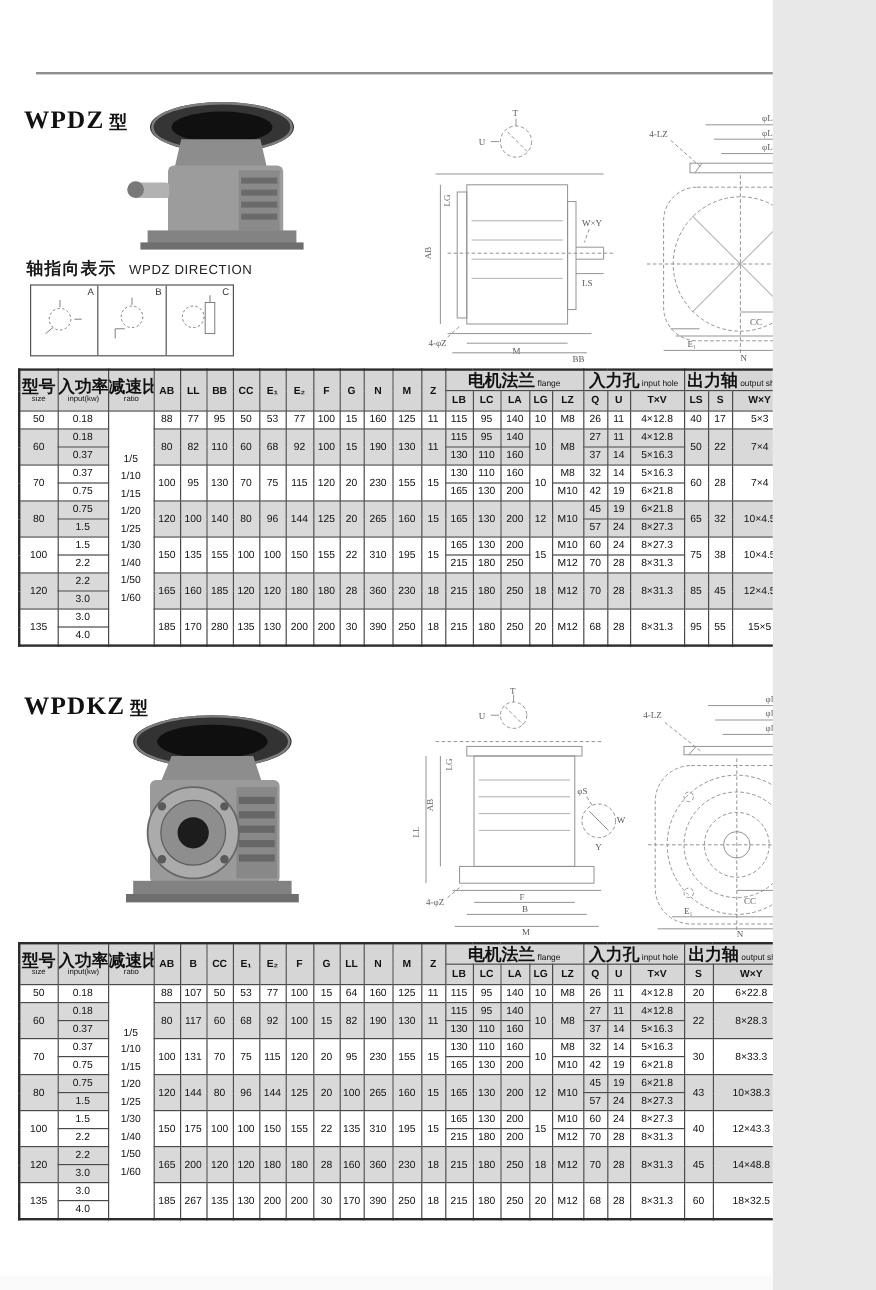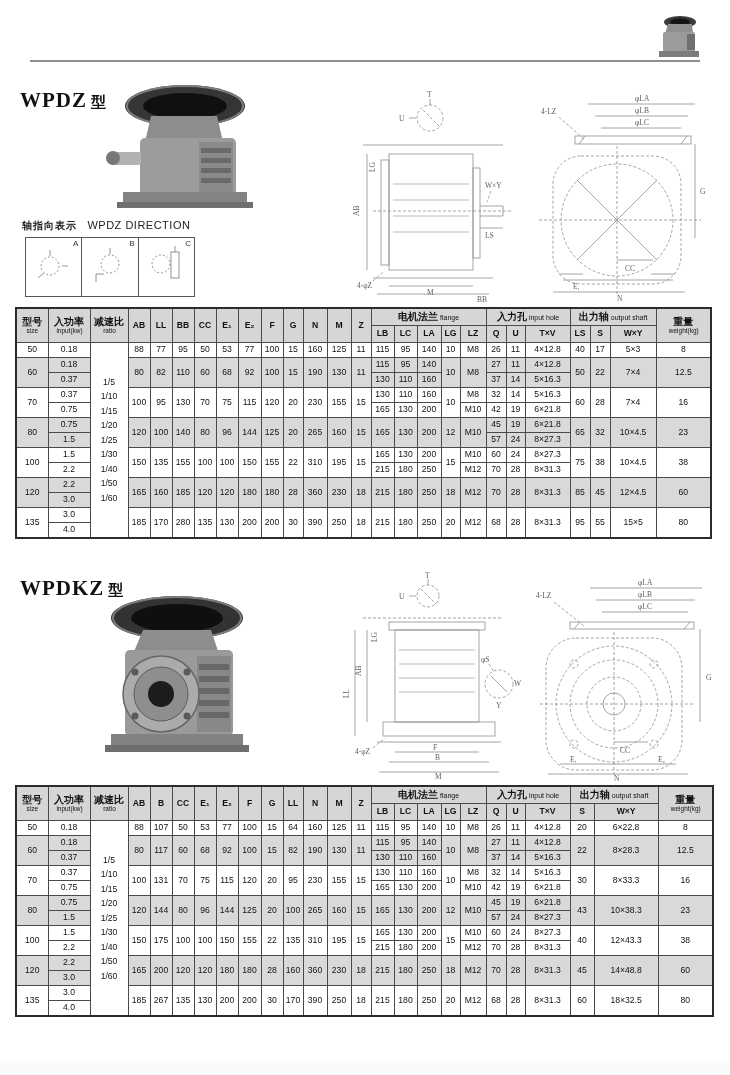--- a/index.html
+++ b/index.html
@@ -1,30 +1,30 @@
 <!DOCTYPE html>
 <html><head>
 <meta charset="utf-8">
 <style>
   html,body{margin:0;padding:0;background:#e8e8e8;}
-  #page{position:relative;width:730px;height:1075px;background:#ffffff;overflow:hidden;
+  #page{position:relative;width:644px;height:1075px;background:#ffffff;overflow:hidden;
         font-family:"Liberation Sans",sans-serif;color:#1a1a1a;}
   .abs{position:absolute;}
 
   
   #top-rule{left:30px;top:60px;width:670px;height:2px;background:#8f8f8f;}
   #bottom-edge{left:0;top:1063px;width:730px;height:12px;background:#fafafa;}
 
   
   .sec-title{font-family:"Liberation Serif",serif;font-weight:bold;font-size:21px;letter-spacing:1px;color:#111;}
   .sec-title .suffix{font-size:15px;font-weight:bold;margin-left:4px;}
 
   
   #shaft-label{left:22px;top:215px;}
-  #shaft-label .cn{font-size:10px;font-weight:bold;display:inline-block;letter-spacing:1px;}
+  #shaft-label .cn{font-size:14px;font-weight:bold;display:inline-block;letter-spacing:1px;}
   #shaft-label .en{font-size:11px;color:#222;display:inline-block;margin-left:6px;letter-spacing:.5px;}
   #shaft-box{left:25px;top:237px;width:168px;height:58px;border:1px solid #555;display:flex;background:#fff;}
   .shaft-cell{flex:1;position:relative;border-right:1px solid #555;}
   .shaft-cell:last-child{border-right:none;}
   .shaft-cell .letter{position:absolute;top:1px;right:3px;font-size:8px;color:#333;}
   .shaft-cell svg{position:absolute;left:2px;top:4px;}
 
   
   .drawing svg{display:block;}
   .drawing line,.drawing rect,.drawing circle,.drawing path{stroke:#8e8e8e;stroke-width:.8;fill:none;}
@@ -33,21 +33,21 @@
   .drawing text{fill:#5f5f5f;font-family:"Liberation Serif",serif;font-size:7.5px;stroke:none;}
 
   
   .photo svg{display:block;}
 
   
   table.spec{border-collapse:collapse;table-layout:fixed;background:#fff;border:2px solid #2c2c2c;}
   table.spec th,table.spec td{border:1px solid #4a4a4a;text-align:center;vertical-align:middle;
       padding:0;font-size:8.6px;line-height:1.05;overflow:hidden;white-space:nowrap;color:#111;}
   table.spec thead th{background:#d6d6d6;height:16px;font-weight:bold;}
-  table.spec thead .cn{font-size:10px;font-weight:bold;}
+  table.spec thead .cn{font-size:14px;font-weight:bold;}
   table.spec thead .en{font-size:6.8px;font-weight:normal;transform:scale(.95);}
   table.spec thead .grp .en{display:inline;font-size:7px;margin-left:2px;}
   table.spec tbody td{height:14px;background:#fff;}
   table.spec tbody td.sh{background:#d9d9d9;}
   table.spec tbody tr.gs td{border-top:1.6px solid #222;}
   td.ratio-cell{background:#fff !important;vertical-align:middle;}
   td.ratio-cell div{font-size:8.6px;line-height:14.5px;}
 </style>
 </head>
 <body>

